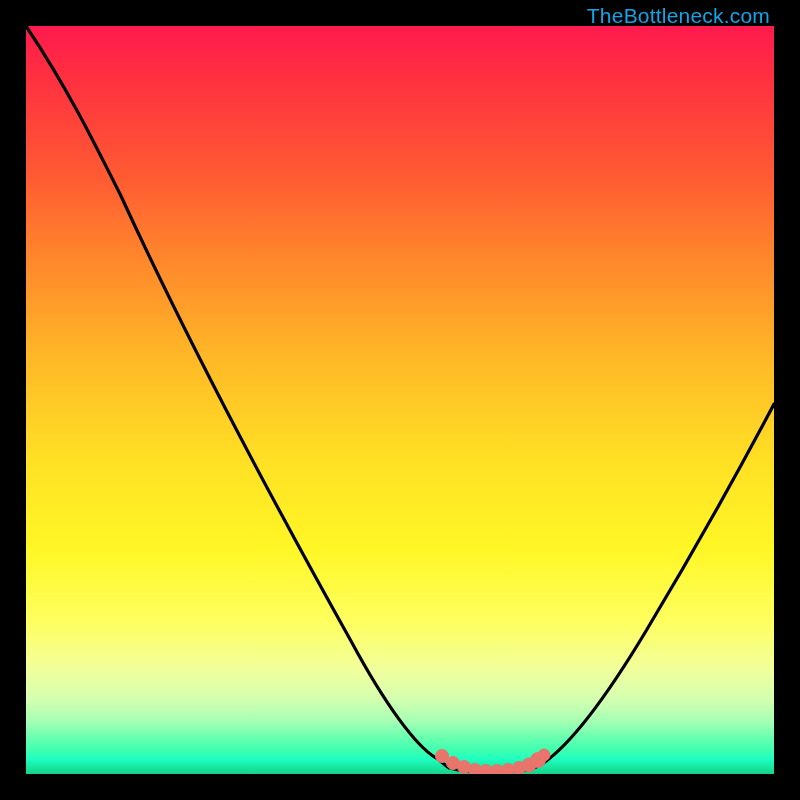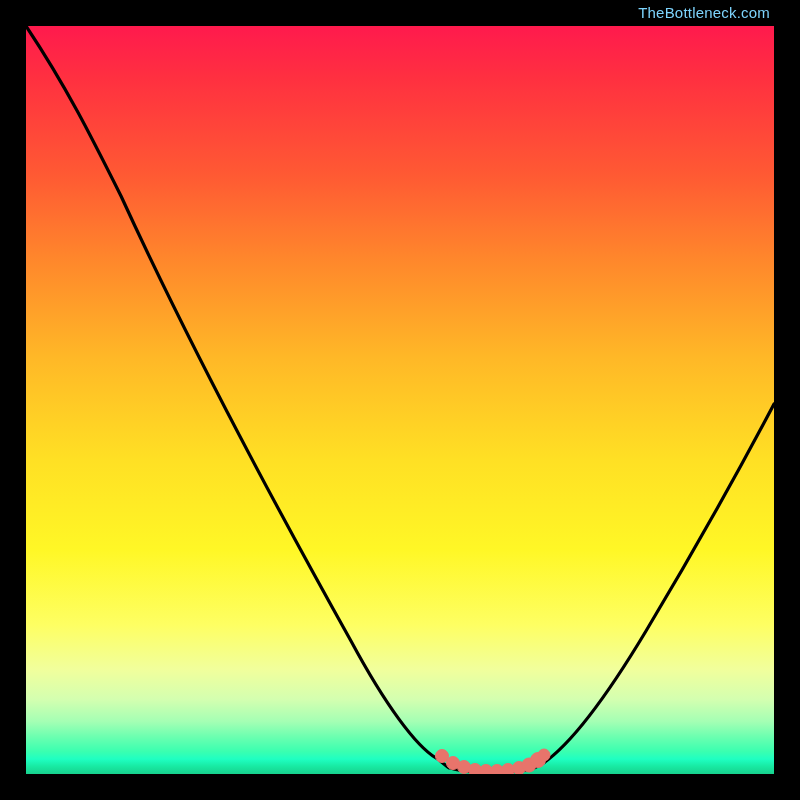--- a/index.html
+++ b/index.html
@@ -48,22 +48,22 @@
     position: absolute;
     left: 0;
     top: 0;
     width: 748px;
     height: 748px;
   }
   .attribution {
     position: absolute;
     top: 4px;
     right: 30px;
-    color: #7dd3fc;
-    font-size: 15px;
+    color: #0ea5e9;
+    font-size: 21px;
     font-weight: 400;
     letter-spacing: 0.2px;
     margin-left: 8px;
   }
 </style>
 </head>
 <body>
 
 <div class="frame">
   <div class="plot-area"></div>

